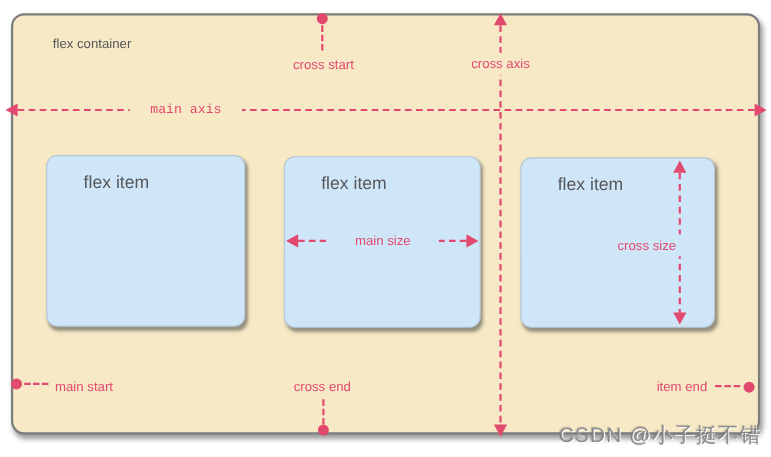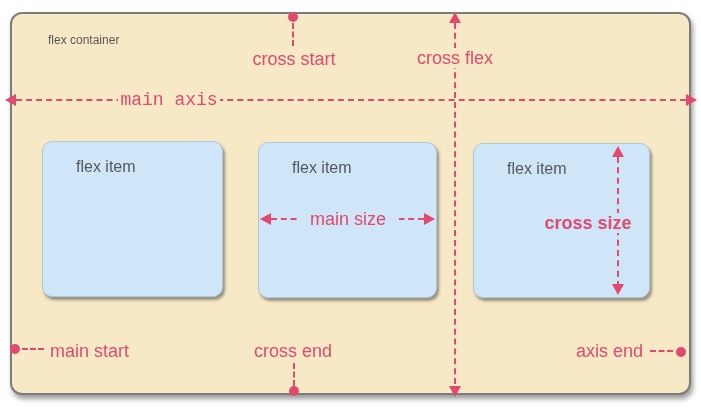--- a/index.html
+++ b/index.html
@@ -53,21 +53,21 @@
   .vline{position:absolute;width:0;border-left:2px dashed var(--accent);}
   .ah{position:absolute;width:0;height:0;}
   .ah-left{border-top:6px solid transparent;border-bottom:6px solid transparent;border-right:11px solid var(--accent);}
   .ah-right{border-top:6px solid transparent;border-bottom:6px solid transparent;border-left:11px solid var(--accent);}
   .ah-up{border-left:6px solid transparent;border-right:6px solid transparent;border-bottom:11px solid var(--accent);}
   .ah-down{border-left:6px solid transparent;border-right:6px solid transparent;border-top:11px solid var(--accent);}
   .dot{position:absolute;width:10px;height:10px;border-radius:50%;background:var(--accent);}
   .plabel{
     position:absolute;
     color:var(--accent);
-    font-size:18px;line-height:20px;
+    font-size:12px;line-height:20px;
     white-space:nowrap;
   }
   .tc{text-align:center;}
   .tr{text-align:right;}
   .bg-cream{background:var(--cream);}
   .bg-blue{background:var(--blue);}
   .watermark{
     position:absolute;left:508px;top:383px;
     font-size:19px;letter-spacing:1px;
     color:rgba(130,130,130,0.9);
@@ -96,42 +96,43 @@
   </div>
 
   <div class="hline" style="left:16px;top:99px;width:670px;"></div>
   <div class="ah ah-left" style="left:5px;top:94px;"></div>
   <div class="ah ah-right" style="left:686px;top:94px;"></div>
   <div class="plabel tc bg-cream" style="left:118px;top:90px;width:102px;font-family:Liberation Mono, monospace;">main axis</div>
 
   <div class="vline" style="left:454px;top:23px;height:361px;"></div>
   <div class="ah ah-up" style="left:449px;top:12px;"></div>
   <div class="ah ah-down" style="left:449px;top:386px;"></div>
-  <div class="plabel tc bg-cream" style="left:404px;top:48px;width:102px;">cross flex</div>
+  <div class="plabel tc bg-cream" style="left:404px;top:48px;width:102px;">cross axis</div>
 
   <div class="dot" style="left:288px;top:12px;"></div>
   <div class="vline" style="left:292px;top:23px;height:23px;"></div>
   <div class="plabel tc" style="left:243px;top:49px;width:102px;">cross start</div>
 
   <div class="ah ah-left" style="left:260px;top:213px;"></div>
   <div class="hline" style="left:271px;top:218px;width:153px;"></div>
   <div class="ah ah-right" style="left:424px;top:213px;"></div>
   <div class="plabel tc bg-blue" style="left:297px;top:209px;width:102px;">main size</div>
 
   <div class="ah ah-up" style="left:612px;top:146px;"></div>
   <div class="vline" style="left:617px;top:157px;height:130px;"></div>
   <div class="ah ah-down" style="left:612px;top:284px;"></div>
-  <div class="plabel tc bg-blue" style="left:537px;top:213px;width:102px;font-weight:bold;">cross size</div>
+  <div class="plabel tc bg-blue" style="left:537px;top:213px;width:102px;">cross size</div>
 
   <div class="dot" style="left:10px;top:344px;"></div>
   <div class="hline" style="left:22px;top:348px;width:22px;"></div>
   <div class="plabel tc" style="left:242px;top:341px;width:102px;">cross end</div>
 
   <div class="plabel" style="left:50px;top:341px;">main start</div>
   <div class="vline" style="left:293px;top:363px;height:23px;"></div>
   <div class="dot" style="left:289px;top:386px;"></div>
 
-  <div class="plabel tr" style="left:558px;top:341px;width:85px;">axis end</div>
+  <div class="plabel tr" style="left:558px;top:341px;width:85px;">item end</div>
   <div class="hline" style="left:650px;top:350px;width:23px;"></div>
   <div class="dot" style="left:676px;top:347px;"></div>
 
+  <div class="watermark">CSDN @小子挺不错</div>
 
 </div>
 
 </body></html>

